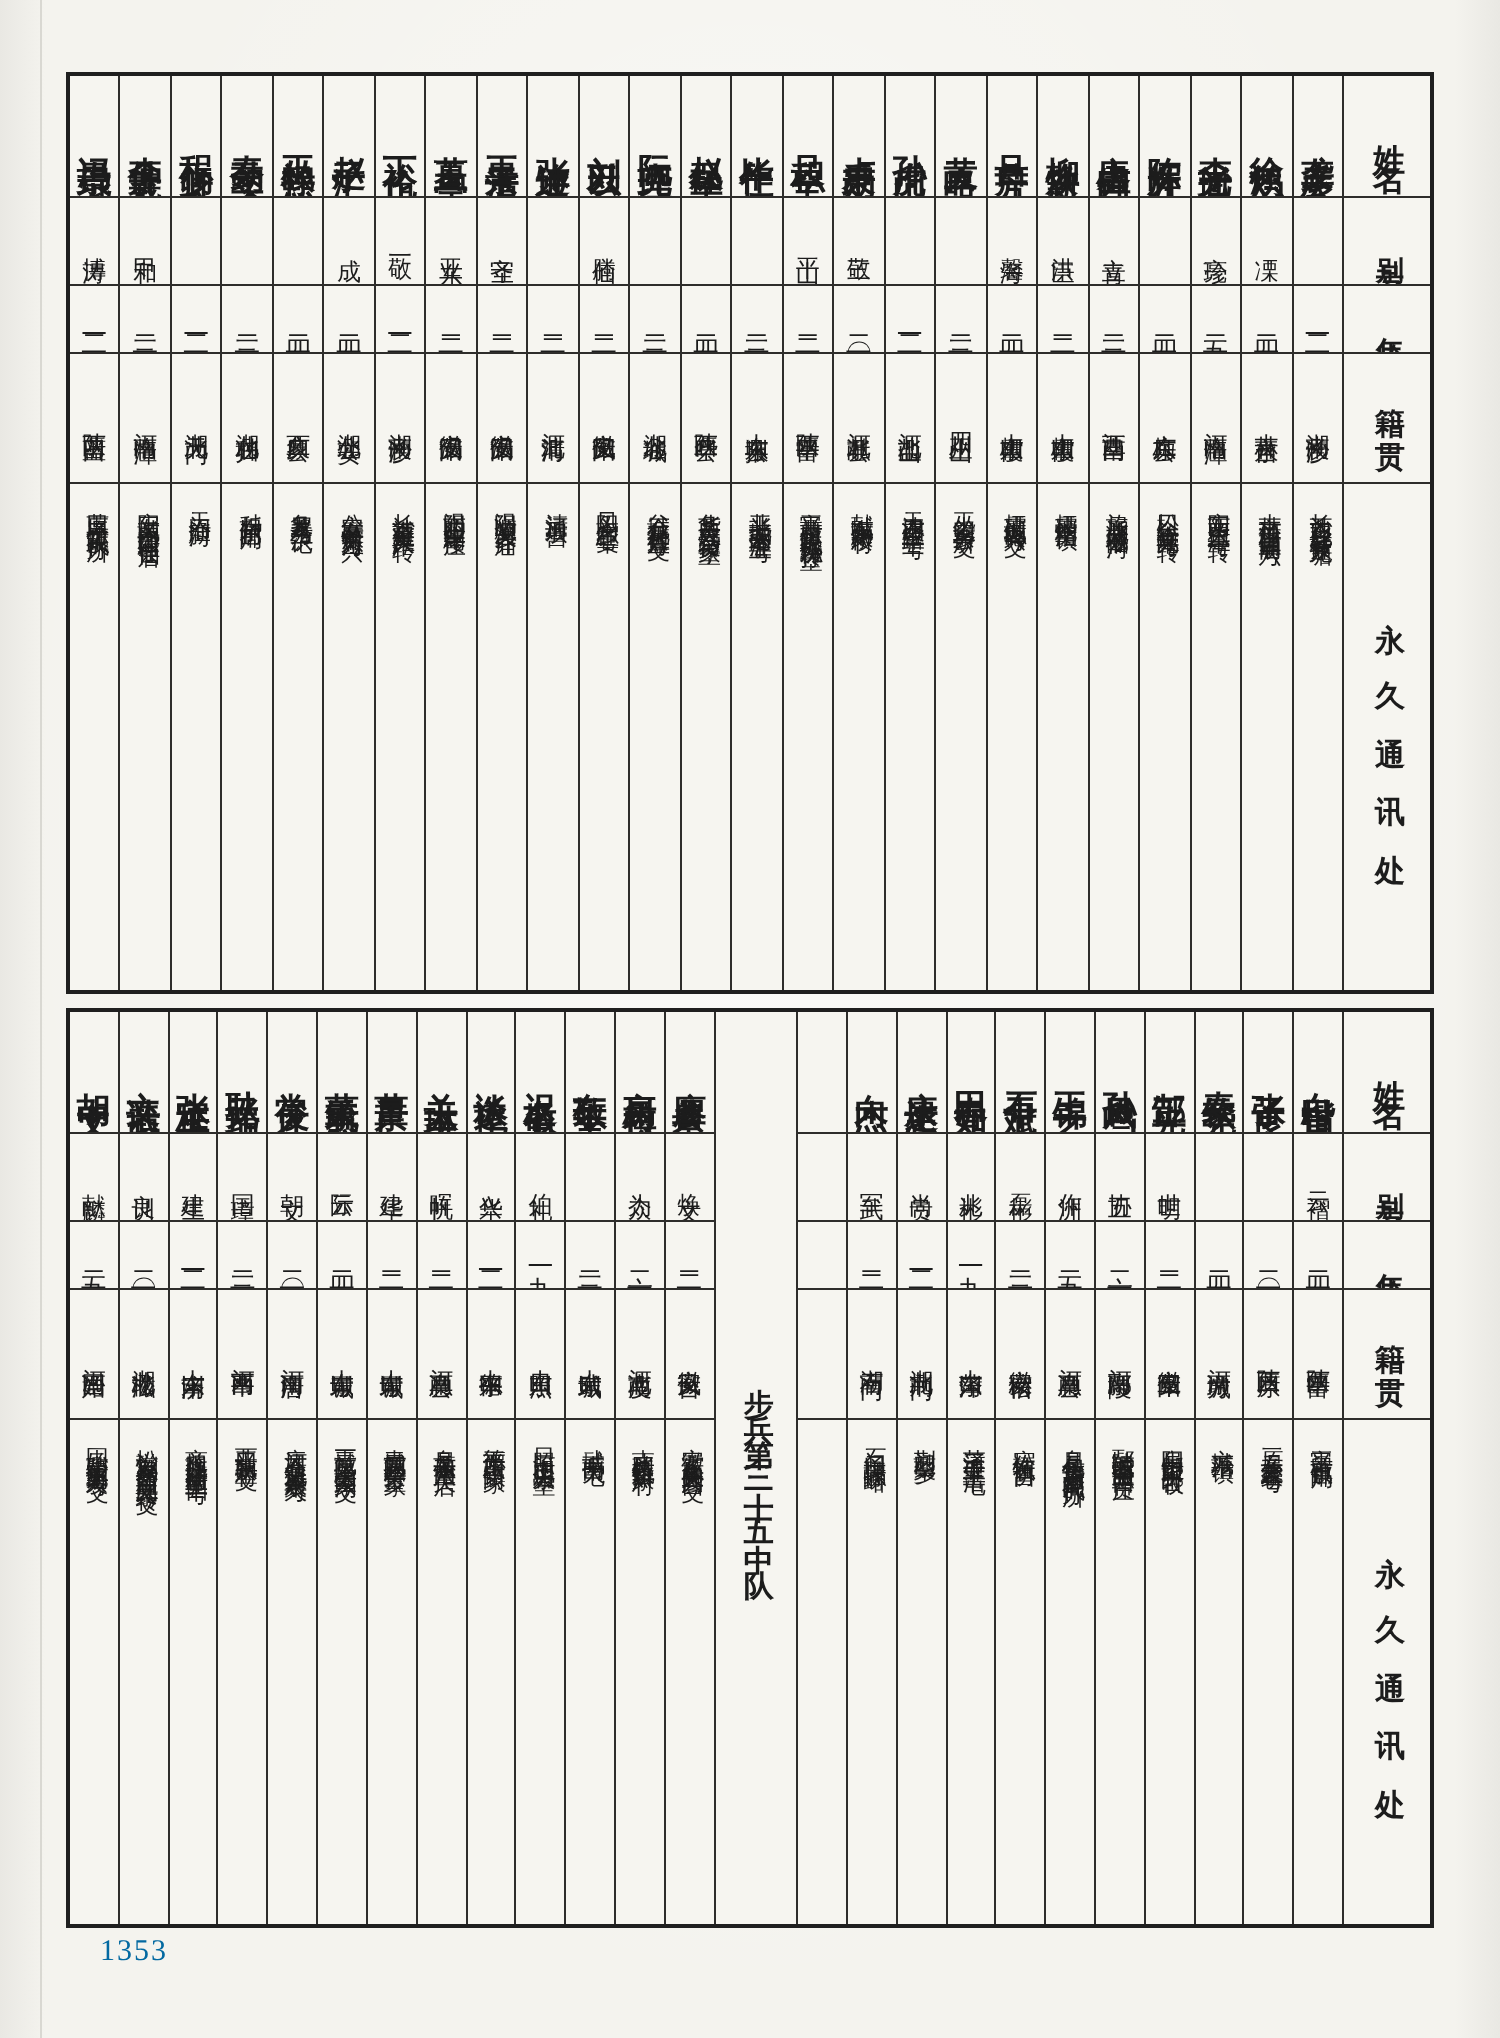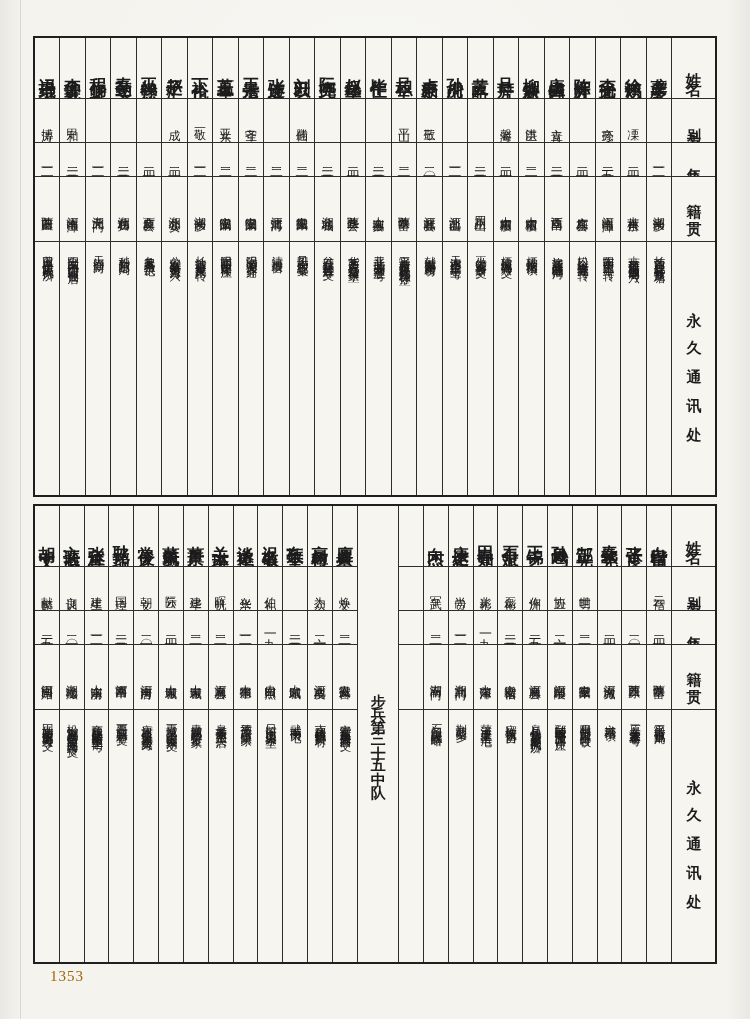--- a/index.html
+++ b/index.html
@@ -49,21 +49,21 @@
   .t-jig {font-size:12px;letter-spacing:1px;}
   .t-addr{font-size:11.5px;letter-spacing:1.5px;}
   .t-unit{font-size:15px;font-weight:bold;letter-spacing:13px;}
   .h-name{font-size:16px;font-weight:bold;letter-spacing:9px;}
   .h-hao {font-size:14px;font-weight:bold;letter-spacing:4px;}
   .h-age {font-size:14px;font-weight:bold;letter-spacing:3px;}
   .h-jig {font-size:15px;font-weight:bold;letter-spacing:17px;}
   .h-addr{font-size:15px;font-weight:bold;letter-spacing:29px;}
   .pageno{
     position:absolute;left:50px;top:968px;
-    font-size:15px;letter-spacing:1px;color:#a16207;
+    font-size:15px;letter-spacing:1px;color:#0369a1;
     font-family:"Liberation Serif","DejaVu Serif",serif;
   }
 </style>
 </head>
 <body>
 
 <div class="crease"></div>
 
 <div class="roster roster-top">
     <div class="col hcol">

